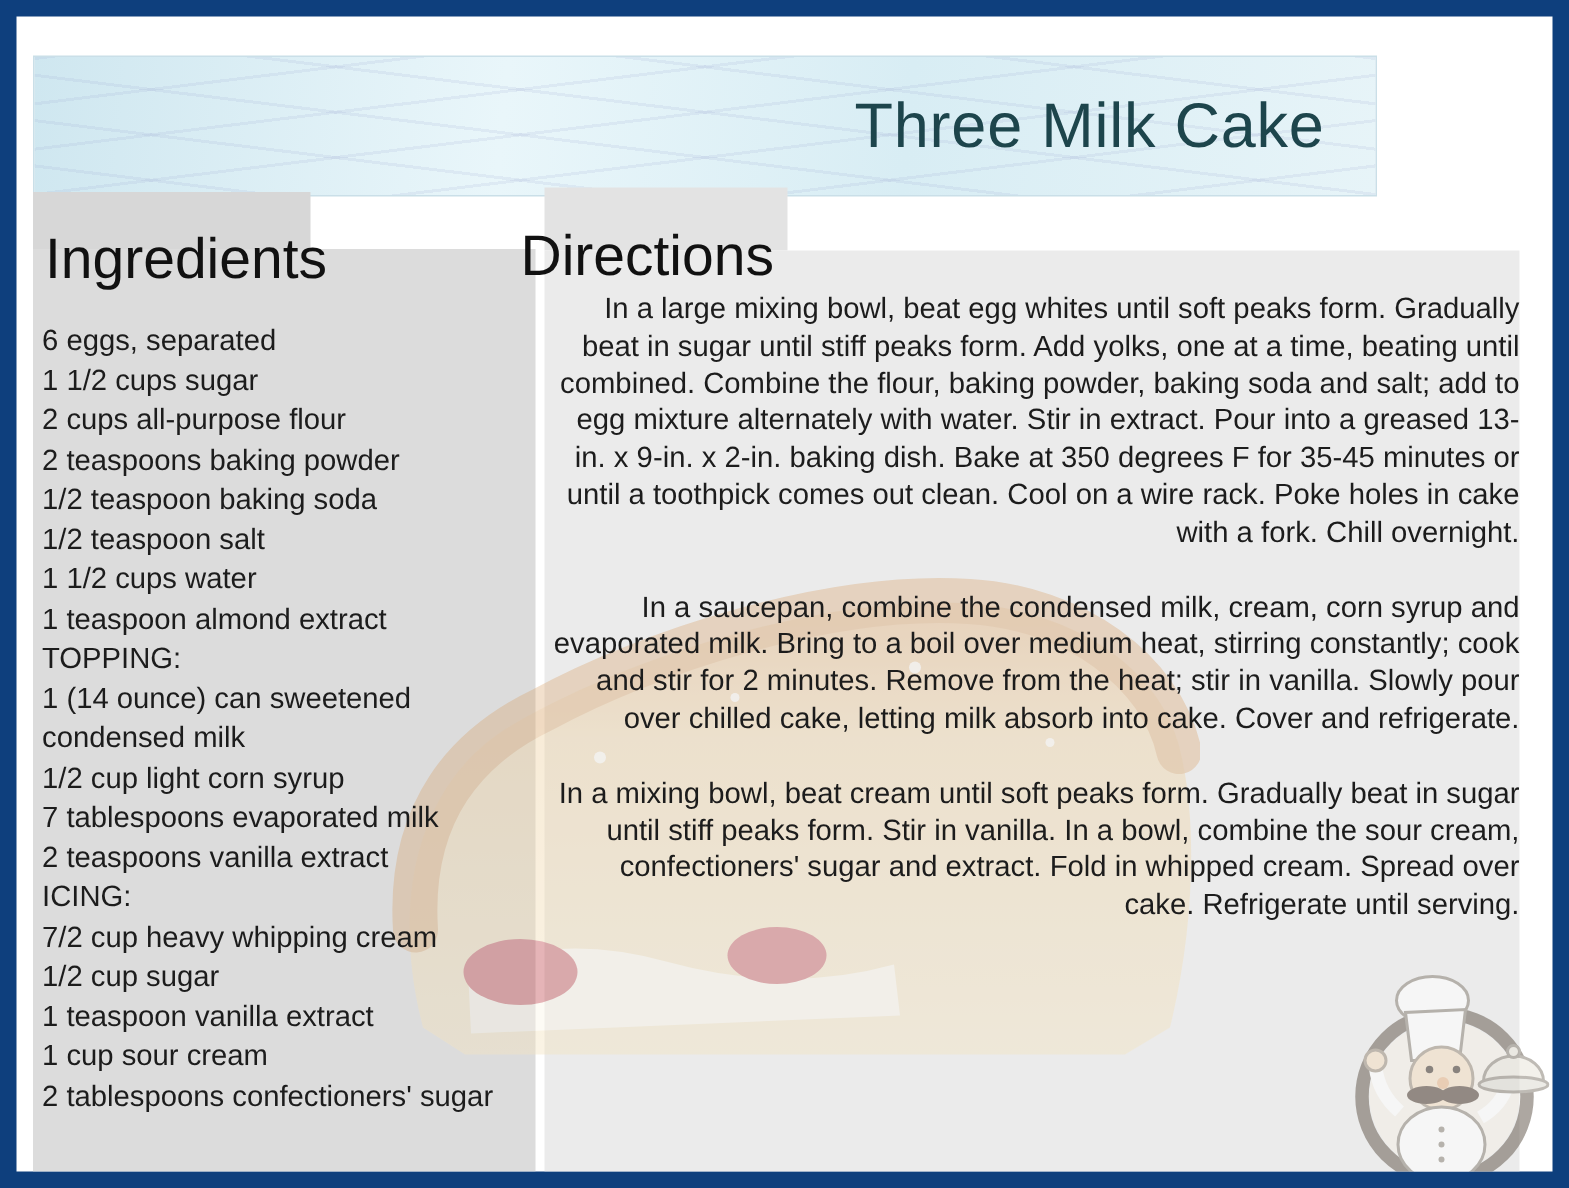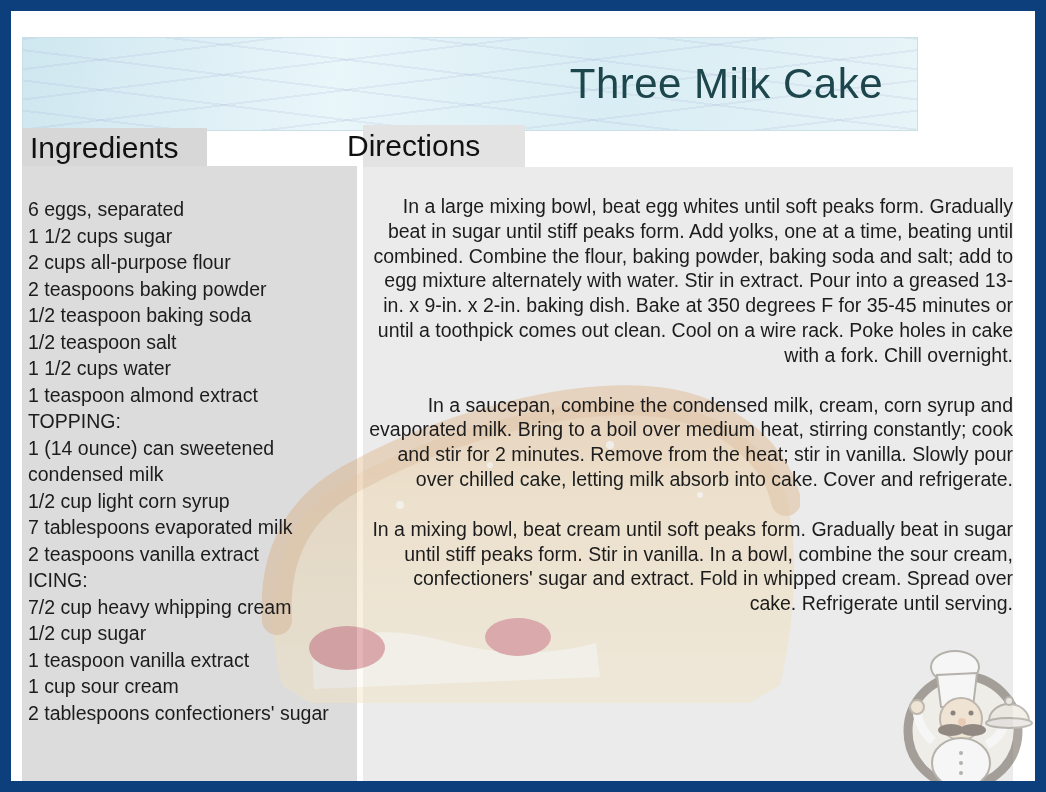--- a/index.html
+++ b/index.html
@@ -34,24 +34,24 @@
   .ing-heading-bg{left:11px;top:117px;width:185px;height:38px;background:#d7d7d7;}
   .ing-panel-bg{left:11px;top:155px;width:335px;height:615px;background:#dcdcdc;}
   .dir-heading-bg{left:352px;top:114px;width:162px;height:42px;background:#e3e3e3;}
   .dir-panel-bg{left:352px;top:156px;width:650px;height:614px;background:#ebebeb;}
   
   .wm{position:absolute;z-index:2;pointer-events:none;}
   .cake-wm{left:239px;top:374px;width:550px;height:322px;opacity:0.42;}
   .chef-wm{left:882px;top:634px;width:140px;height:148px;opacity:0.55;}
   
   .txt{position:absolute;z-index:3;}
-  .section-heading{font-size:30px;line-height:1;color:#111111;}
+  .section-heading{font-size:38px;line-height:1;color:#111111;margin-top:21px;}
   .ing-heading{left:19px;top:122px;}
   .dir-heading{left:336px;top:120px;}
-  .ing-list{left:17px;top:185px;width:305px;font-size:19.5px;line-height:26.5px;}
+  .ing-list{left:17px;top:203px;width:305px;font-size:19.5px;line-height:26.5px;}
   .dir-text{left:357px;top:183px;width:645px;font-size:19.5px;line-height:24.8px;text-align:right;}
   .dir-text p{margin:0 0 25px 0;}
 </style>
 </head>
 <body>
 
 <div class="page">
 
   <div class="header">
     <div class="title">Three Milk Cake</div>

